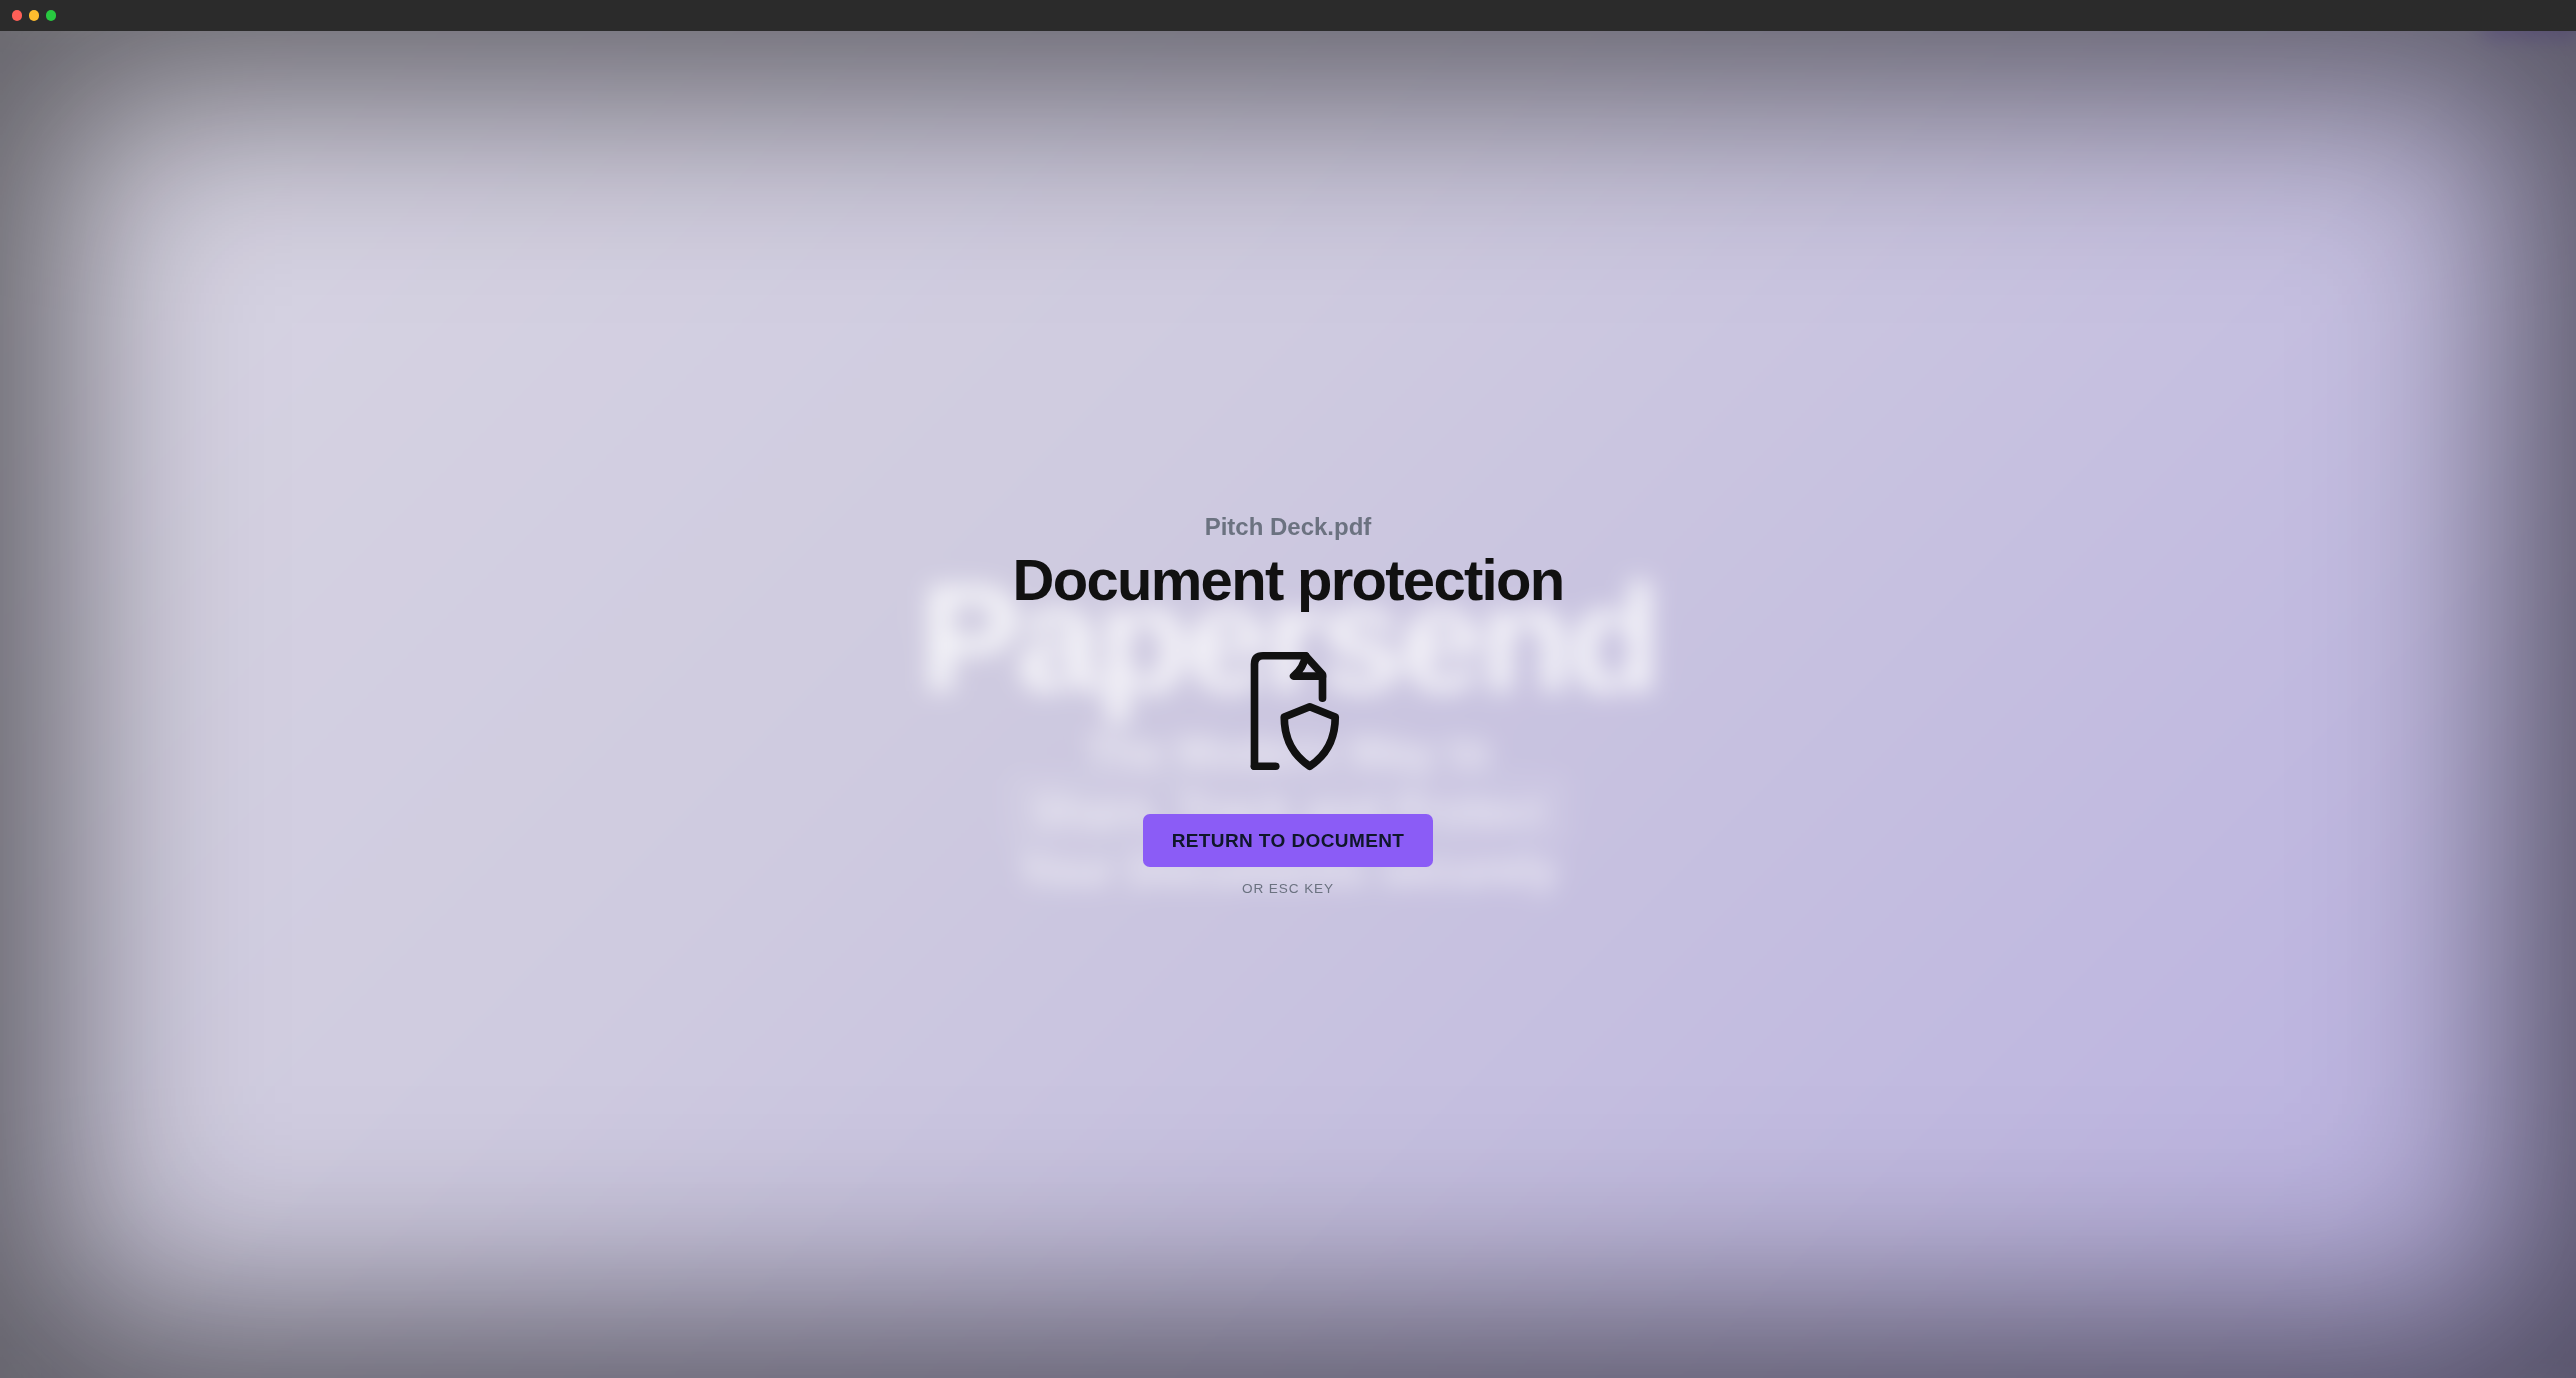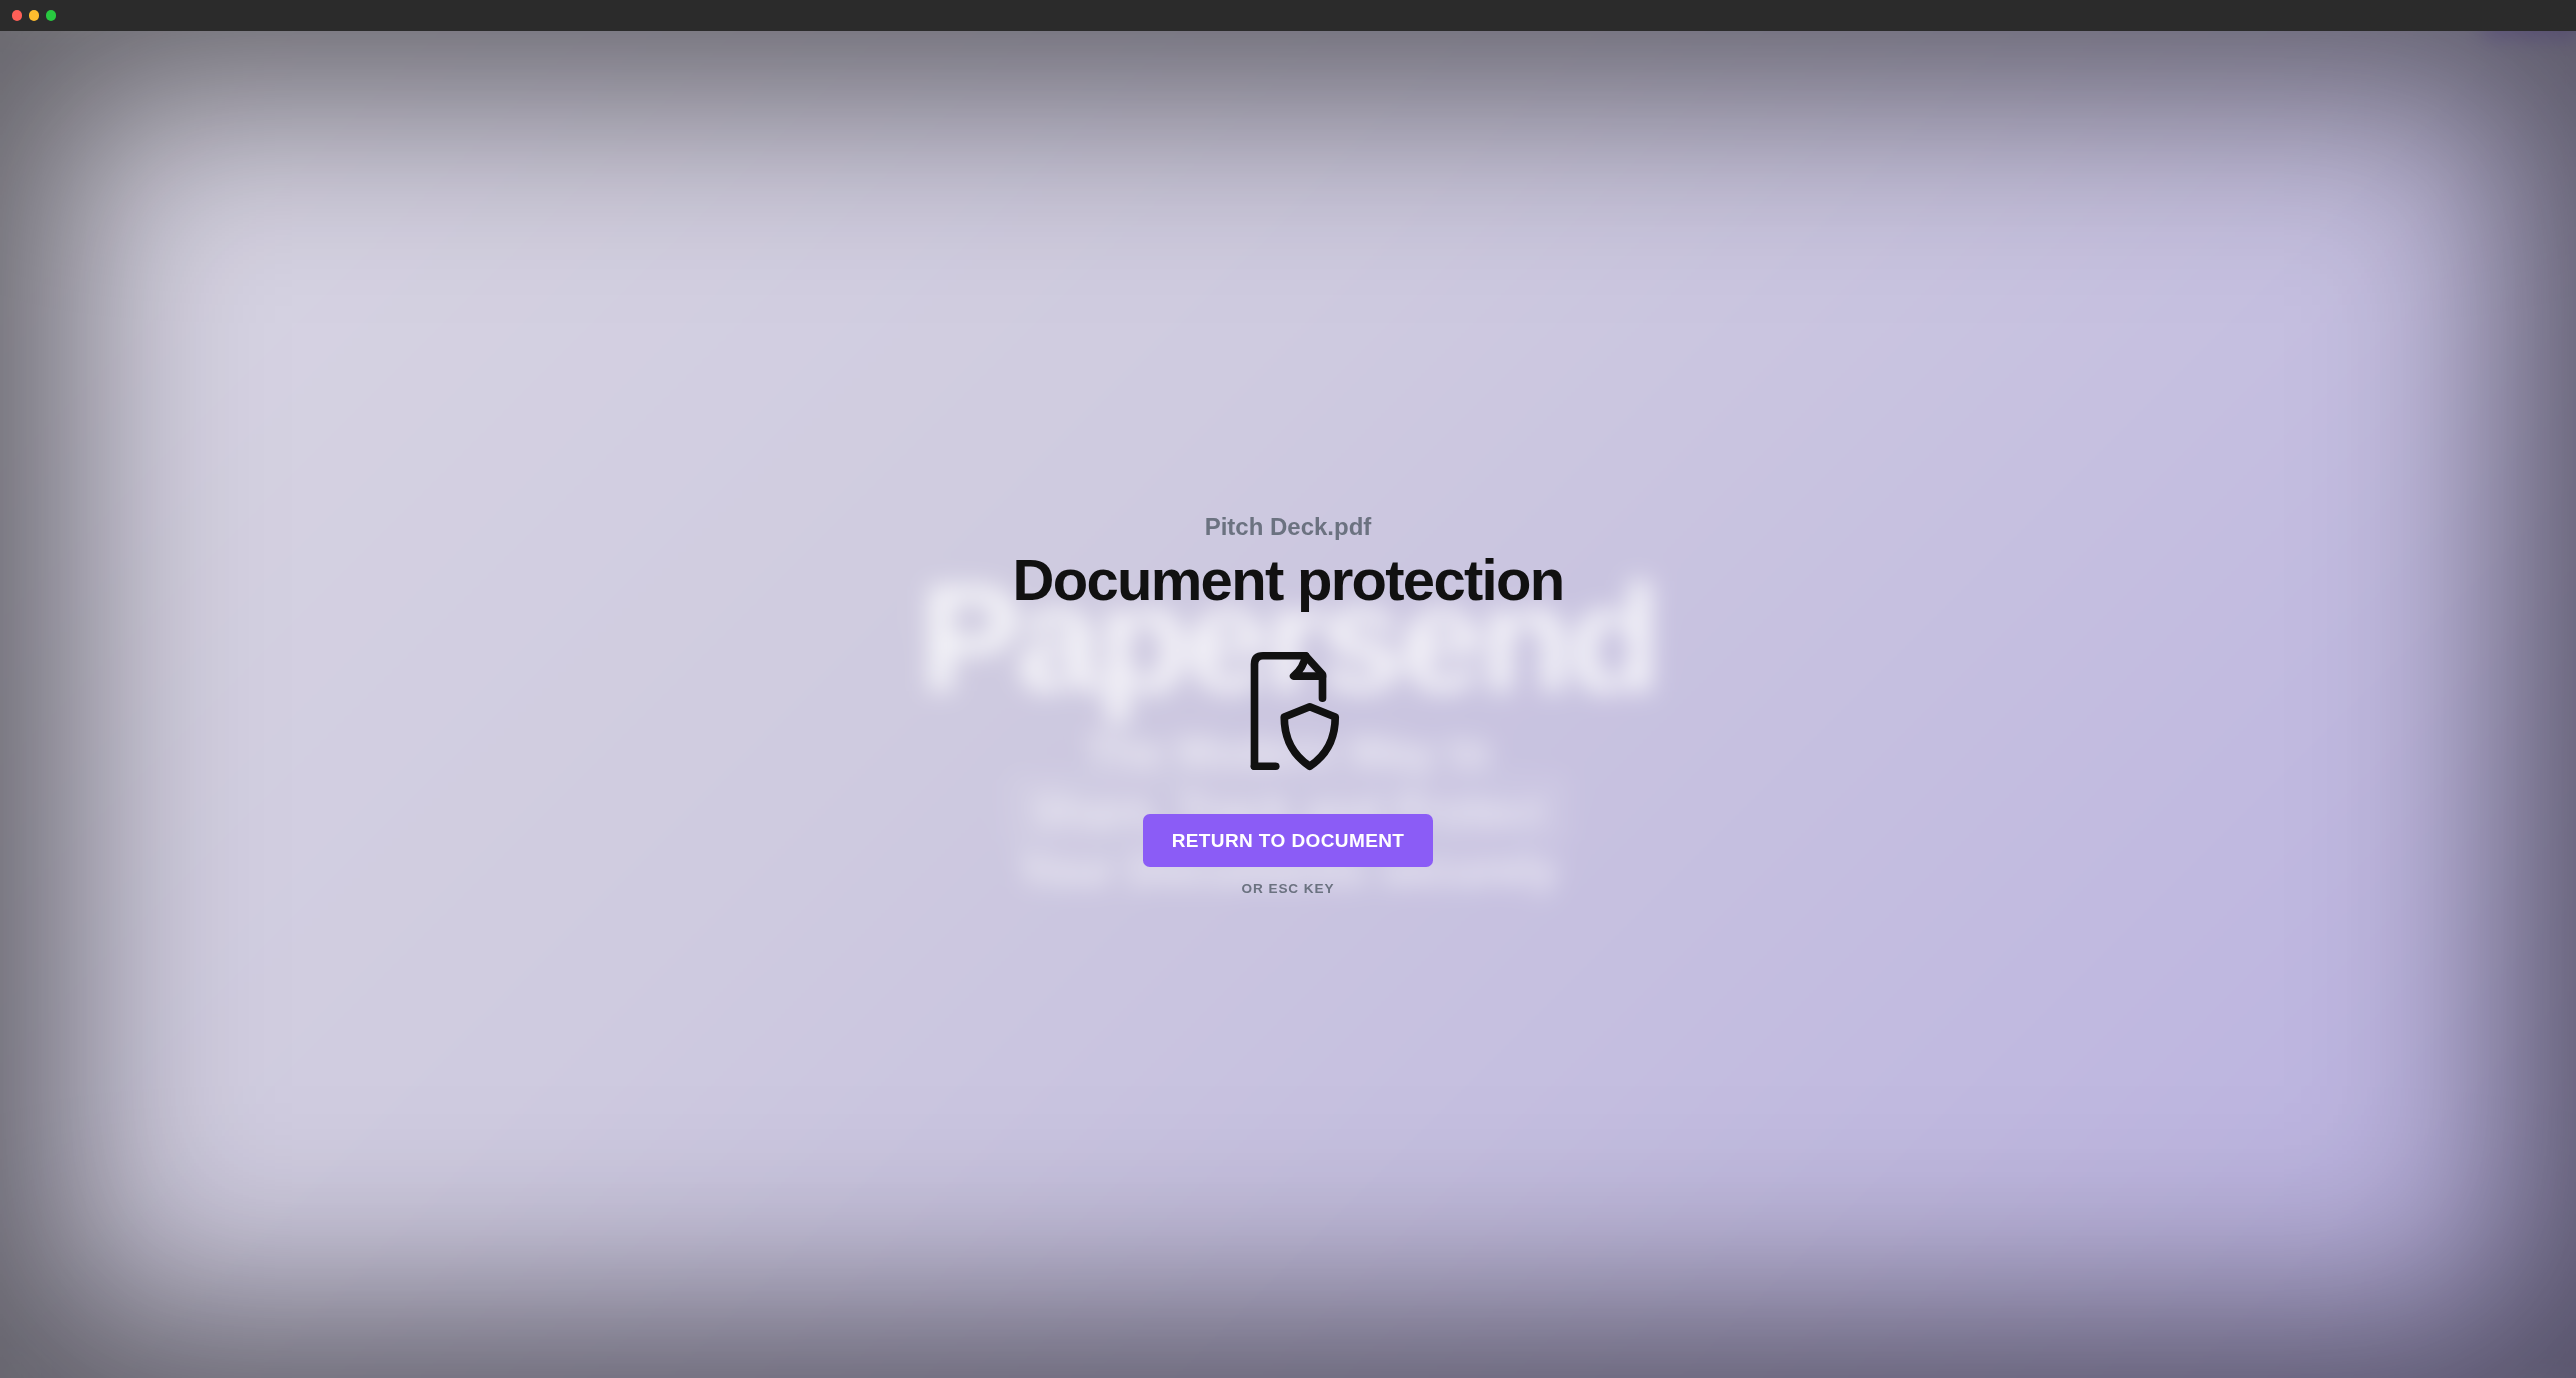--- a/index.html
+++ b/index.html
@@ -23,22 +23,22 @@
   .bg-big { font-size: 153px; font-weight: 800; letter-spacing: -5.1px; color: #ffffff; opacity: 0.85; line-height: 1; }
   .bg-sub { font-size: 44px; font-weight: 700; color: #ffffff; opacity: 0.75; text-align: center; line-height: 1.3; margin-top: 8.5px; }
   .bg-sub .boxed { display: inline-block; border: 2.6px solid #fff; border-radius: 8.5px; padding: 0 15.3px; }
   .bg-footer { position: absolute; bottom: 17px; right: 34px; color: #fff; opacity: 0.5; font-size: 17px; font-weight: 600; }
   .bg-footer-icon { position: absolute; bottom: 17px; left: 34px; width: 34px; height: 34px; border: 2.6px solid #fff; border-radius: 5.1px; opacity: 0.5; }
   
   .overlay { position: absolute; inset: 0; display: flex; flex-direction: column; align-items: center; justify-content: center; }
   .doc-name { color: #6b7280; font-size: 24px; font-weight: 600; margin-bottom: 5px; }
   .title { color: #111111; font-size: 58px; font-weight: 800; letter-spacing: -1.7px; margin-bottom: 34px; text-align: right; }
   .icon-wrap { margin-bottom: 36px; }
-  .btn { background: #8b5cf6; color: #ffffff; font-size: 19px; font-weight: 600; letter-spacing: 0.4px; border: none; border-radius: 6.8px; padding: 15.3px 29px; cursor: pointer; }
-  .hint { color: #6b7280; font-size: 13.6px; font-weight: 700; letter-spacing: 0.9px; margin-top: 13.6px; }
+  .btn { background: #8b5cf6; color: #0f172a; font-size: 19px; font-weight: 600; letter-spacing: 0.4px; border: none; border-radius: 6.8px; padding: 15.3px 29px; cursor: pointer; }
+  .hint { color: #6b7280; font-size: 13.6px; font-weight: 400; letter-spacing: 0.9px; margin-top: 13.6px; }
 </style>
 </head>
 <body>
 
 <div class="window">
   <div class="titlebar">
     <div class="tl-dot tl-red"></div>
     <div class="tl-dot tl-yellow"></div>
     <div class="tl-dot tl-green"></div>
   </div>

